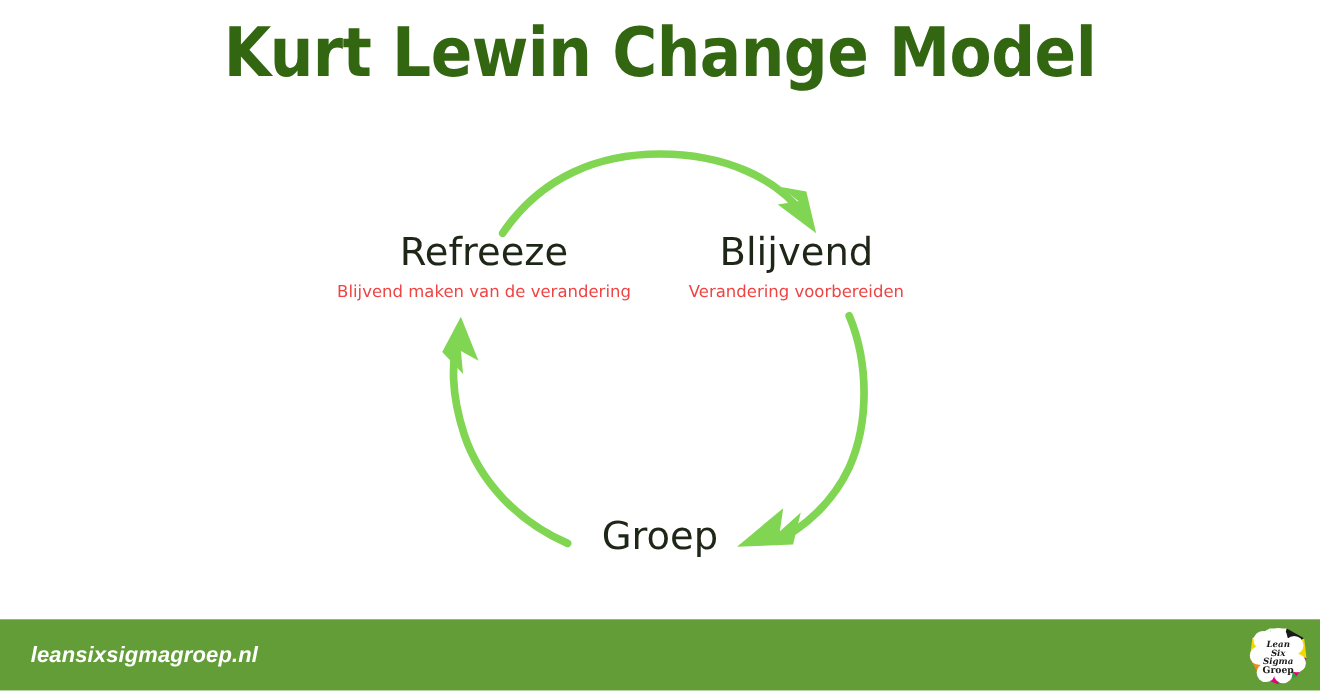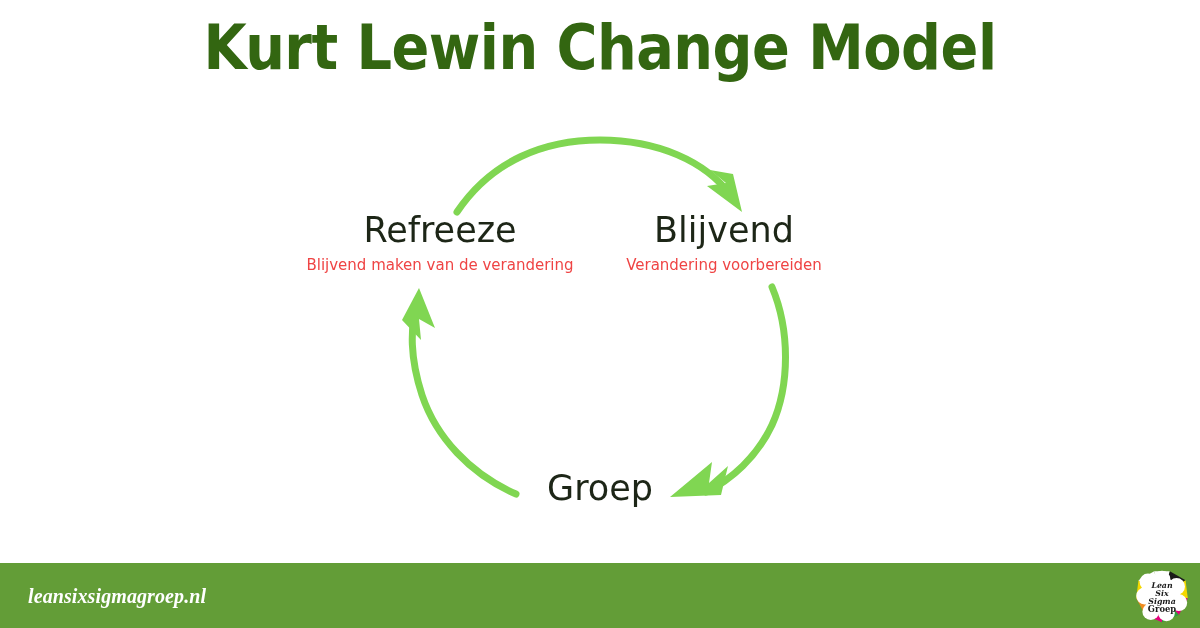--- a/index.html
+++ b/index.html
@@ -82,21 +82,21 @@
     top: 563px;
     width: 1200px;
     height: 65px;
     background: #639d37;
   }
   .footer-url {
     position: absolute;
     left: 28px;
     top: 50%;
     transform: translateY(-50%);
-    font-family: Liberation Serif, serif;
+    font-family: Liberation Sans, sans-serif;
     font-style: italic;
     font-size: 20px;
     font-weight: 700;
     color: #ffffff;
     letter-spacing: 0.1px;
   }
   .logo {
     position: absolute;
     right: 10px;
     top: 50%;

